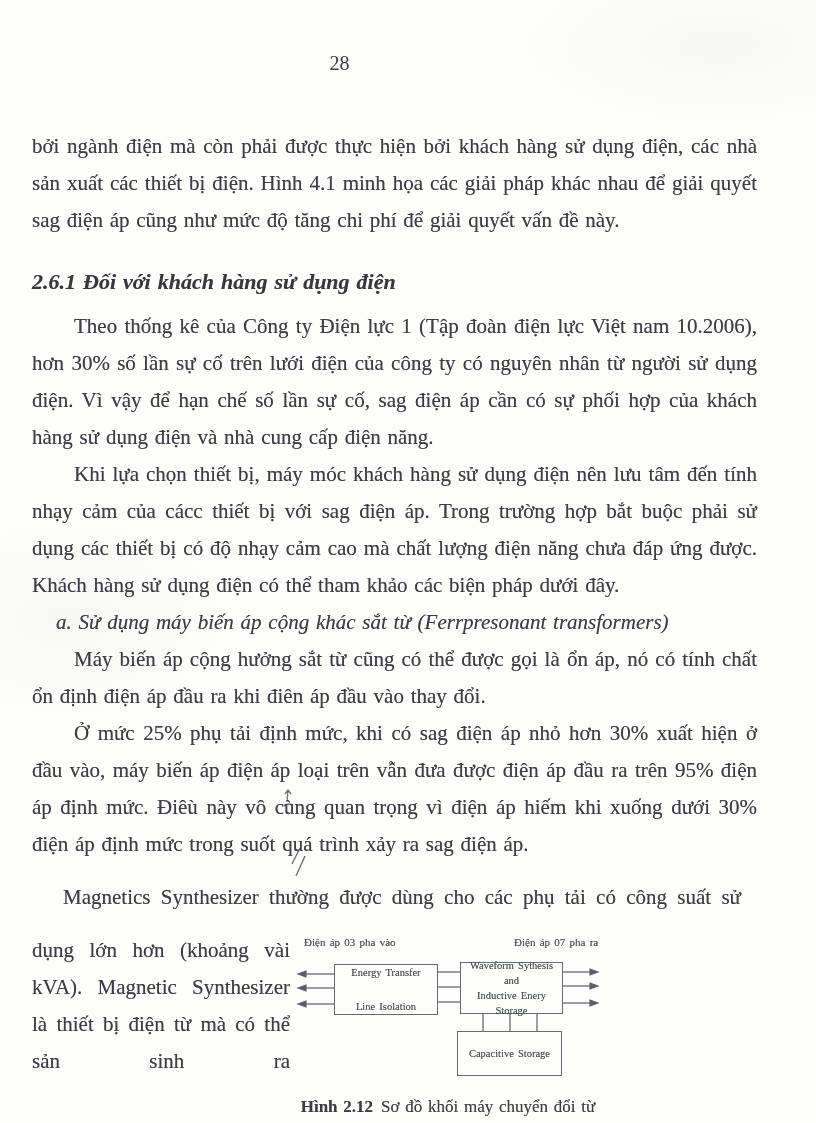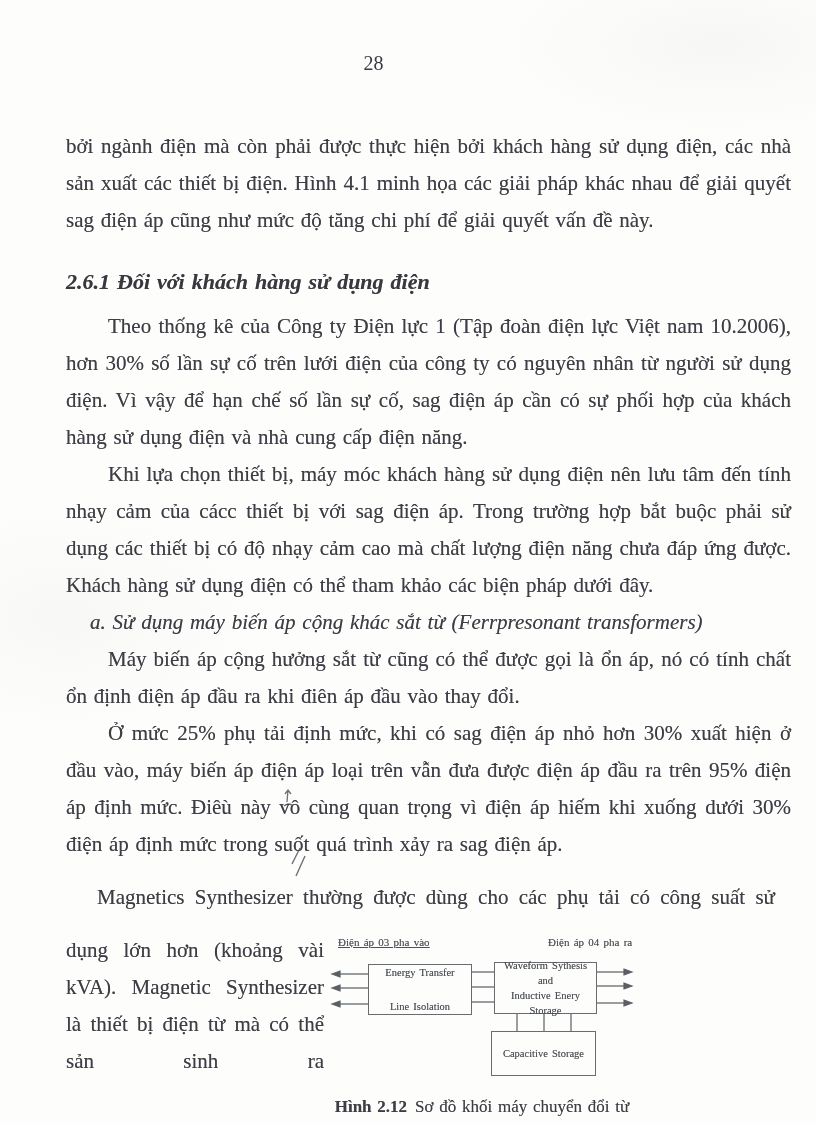--- a/index.html
+++ b/index.html
@@ -13,21 +13,21 @@
     height: 1123px;
     margin: 0 auto;
     background:
       radial-gradient(ellipse 300px 120px at 88% 4%, rgba(190,190,185,0.10), transparent 70%),
       radial-gradient(ellipse 250px 150px at 8% 55%, rgba(180,180,175,0.08), transparent 70%),
       #fdfdfb;
     overflow: hidden;
     font-family: "Liberation Serif", "DejaVu Serif", serif;
     color: #3d3d46;
     box-sizing: border-box;
-    padding: 50px 42px 0 66px;
+    padding: 50px 42px 0 32px;
   }
   .scan-blur {
     filter: blur(0.3px);
   }
   .page-number {
     width: 725px;
     text-align: center;
     transform: translateX(-55px);
     font-size: 20px;
     line-height: 26px;
@@ -93,21 +93,21 @@
     color: #4a4f55;
   }
   .diagram .phase-label {
     position: absolute;
     top: 0;
     font-size: 11px;
     line-height: 13px;
     white-space: nowrap;
     color: #4c5158;
   }
-  .diagram .phase-label.in  { left: 12px; text-decoration: underline; }
+  .diagram .phase-label.in  { left: 12px; }
   .diagram .phase-label.out { left: 222px; }
   .dbox {
     position: absolute;
     border: 1px solid #676c72;
     background: rgba(253,253,251,0.6);
     display: flex;
     flex-direction: column;
     justify-content: center;
     align-items: center;
     font-size: 10.5px;
@@ -203,21 +203,21 @@
 
                 <g>
                   <line x1="191" y1="78" x2="191" y2="95"></line>
                   <line x1="218" y1="78" x2="218" y2="95"></line>
                   <line x1="245" y1="78" x2="245" y2="95"></line>
                 </g>
               </g>
             </svg>
 
             <span class="phase-label in">Điện áp 03 pha vào</span>
-            <span class="phase-label out">Điện áp 04 pha ra</span>
+            <span class="phase-label out">Điện áp 07 pha ra</span>
 
             <div class="dbox transfer">
               <span>Energy Transfer</span>
               <span>Line Isolation</span>
             </div>
 
             <div class="dbox waveform">
               <span>Waveform Sythesis and</span>
               <span>Inductive Enery Storage</span>
             </div>

